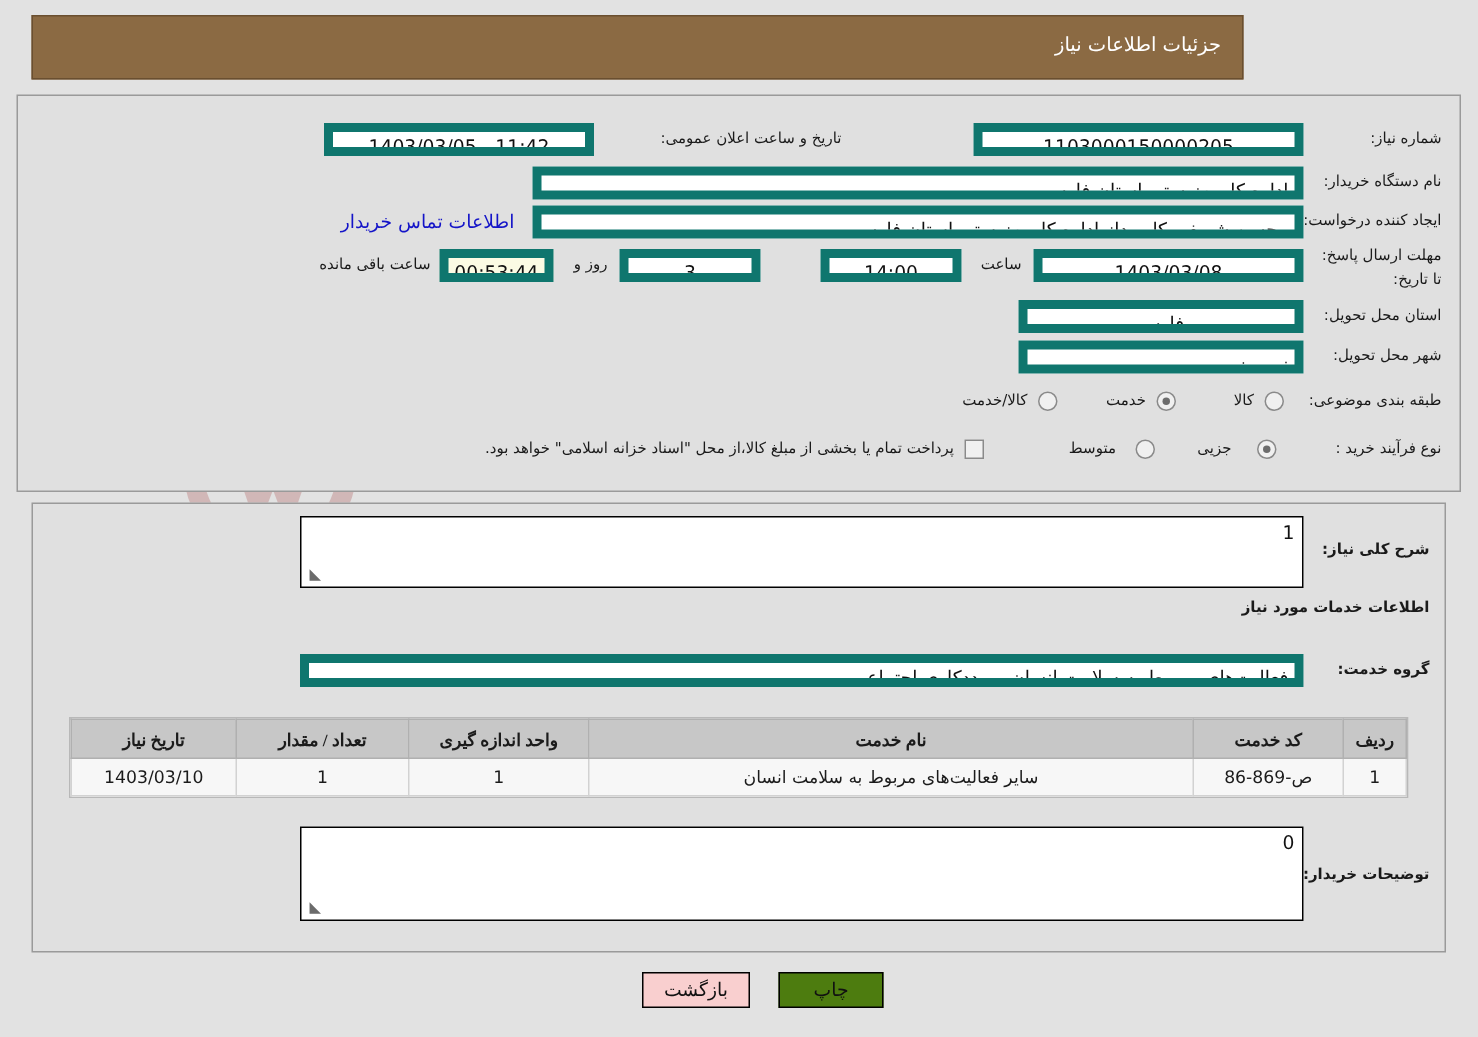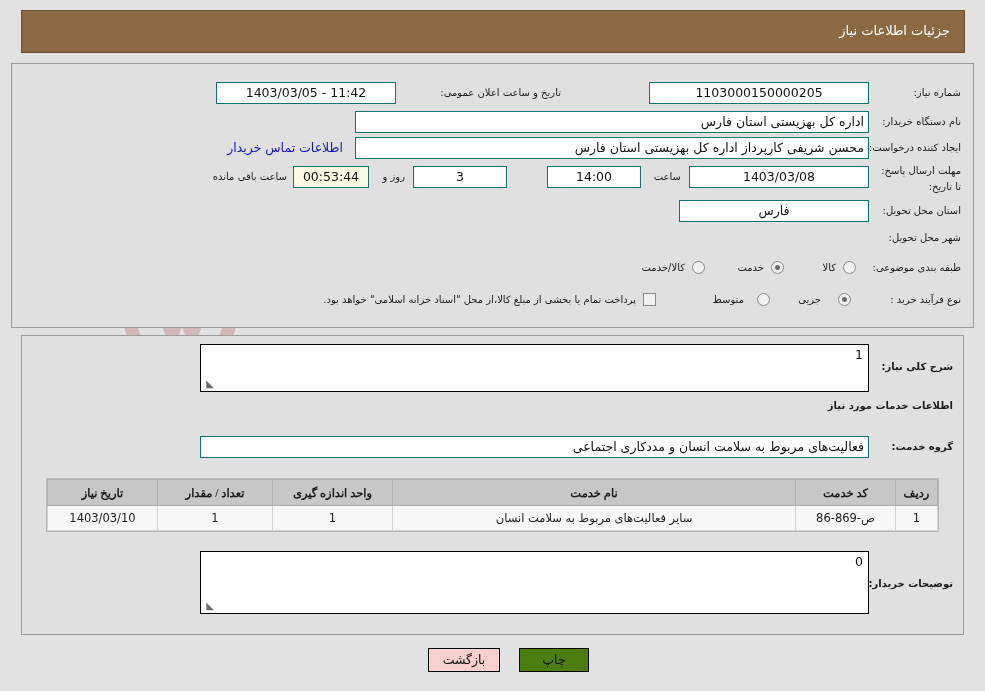--- a/index.html
+++ b/index.html
@@ -37,21 +37,21 @@
   .wm-shield {
     position: absolute;
     left: 0px; top: 0px;
     width: 120px; height: 148px;
   }
 
   
   .topbar {
     position: absolute;
     left: 21px; top: 10px;
-    width: 944px; height: 43px;
+    width: 808px; height: 43px;
     background: #8b6a43;
     border: 1px solid #6a4f30;
     z-index: 3;
   }
   .topbar-title {
     position: absolute;
     right: 14px; top: 12px;
     color: #ffffff;
     font-size: 13px;
   }
@@ -71,21 +71,21 @@
     position: absolute;
     font-size: 10px;
     color: #1a1a1a;
     white-space: nowrap;
     line-height: 16px;
   }
   .lbl.bold { font-weight: bold; }
   .fld {
     position: absolute;
     background: #ffffff;
-    border: 1px solid #0f766e;
+    border: 6px solid #0f766e;
     font-size: 12.5px;
     color: #111111;
     line-height: 20px;
     height: 22px;
     padding: 0 4px;
     white-space: nowrap;
     overflow: hidden;
     text-overflow: clip;
   }
   .fld.center { text-align: center; }
@@ -227,20 +227,21 @@
     <div class="fld center" style="right:332px; top:102px; width:94px;">14:00</div>
     <div class="fld center" style="right:466px; top:102px; width:94px;">3</div>
     <div class="lbl" style="right:568px; top:105px;">روز و</div>
     <div class="fld center yellow" style="right:604px; top:102px; width:76px;">00:53:44</div>
     <div class="lbl" style="right:686px; top:105px;margin-left:22px;">ساعت باقی مانده</div>
 
     <div class="lbl" style="right:12px; top:139px;">استان محل تحویل:</div>
     <div class="fld right" style="right:104px; top:136px; width:190px;text-align:center;">فارس</div>
 
     <div class="lbl" style="right:12px; top:166px;">شهر محل تحویل:</div>
+    <div class="fld right" style="right:104px; top:163px; width:190px;">نی ریز</div>
 
     <div class="lbl" style="right:12px; top:196px;">طبقه بندی موضوعی:</div>
     <div class="radio" style="right:117px; top:197px;"></div>
     <div class="lbl" style="right:137px; top:196px;">کالا</div>
     <div class="radio on" style="right:189px; top:197px;"></div>
     <div class="lbl" style="right:209px; top:196px;">خدمت</div>
     <div class="radio" style="right:268px; top:197px;"></div>
     <div class="lbl" style="right:288px; top:196px;">کالا/خدمت</div>
 
     <div class="lbl" style="right:12px; top:228px;">نوع فرآیند خرید :</div>

